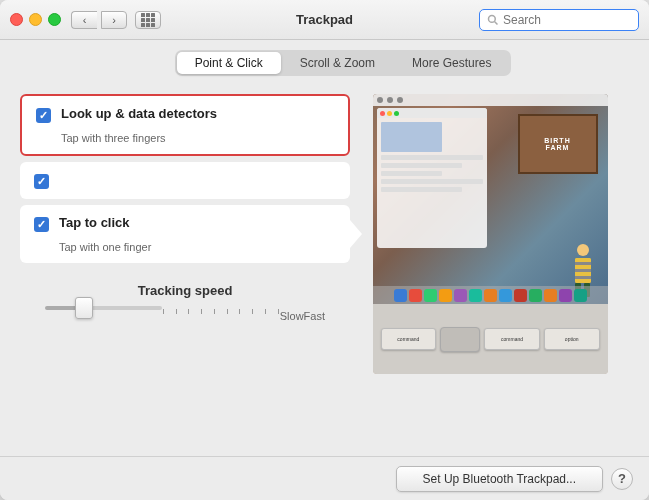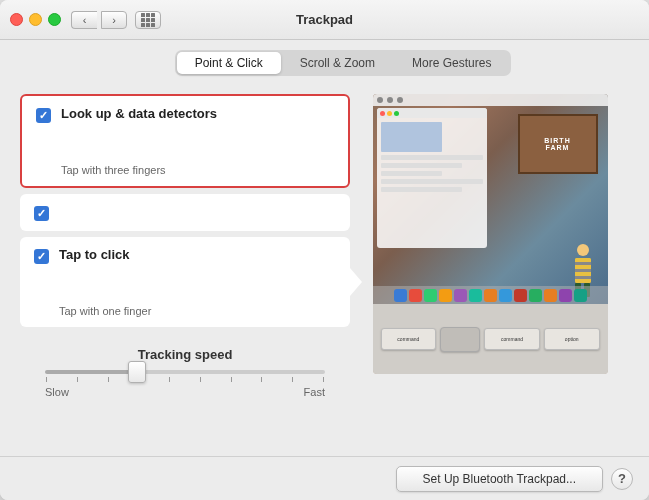--- a/index.html
+++ b/index.html
@@ -219,21 +219,20 @@
     .checkmark {
       color: white;
       font-size: 11px;
       font-weight: bold;
       line-height: 1;
     }
 
     .option-text {
       display: flex;
       flex-direction: column;
-      gap: 32px;
     }
 
     .option-title {
       font-size: 13px;
       font-weight: 600;
       color: #222;
     }
 
     .option-subtitle {
       font-size: 11px;
@@ -279,21 +278,21 @@
       font-size: 13px;
       font-weight: 700;
       color: #333;
       margin-bottom: 8px;
     }
 
     .slider-container {
       position: relative;
       width: 280px;
       display: flex;
-      flex-direction: column;
+      flex-direction: row;
     }
 
     .slider-track {
       width: 100%;
       height: 4px;
       background: linear-gradient(to right, #aaa 0%, #aaa 35%, #ccc 35%, #ccc 100%);
       border-radius: 2px;
       position: relative;
     }
 
@@ -600,20 +599,27 @@
           <div class="grid-dot"></div>
         <div class="grid-dot"></div>
           <div class="grid-dot"></div>
           <div class="grid-dot"></div>
         <div class="grid-dot"></div>
           <div class="grid-dot"></div>
           <div class="grid-dot"></div>
       </div>
     </div>
     <span class="window-title">Trackpad</span>
+    <div class="search-box">
+      <svg class="search-icon-svg" viewBox="0 0 16 16" fill="none" stroke="#aaa" stroke-width="2">
+        <circle cx="6.5" cy="6.5" r="4.5"></circle>
+        <line x1="10" y1="10" x2="14" y2="14"></line>
+      </svg>
+      <input class="search-input" type="text" placeholder="Search" style="">
+    </div>
   </div>
 
   <div class="tabs-bar">
     <div class="tabs-container">
       <div class="tab active">Point &amp; Click</div>
       <div class="tab">Scroll &amp; Zoom</div>
       <div class="tab">More Gestures</div>
     </div>
   </div>
 

